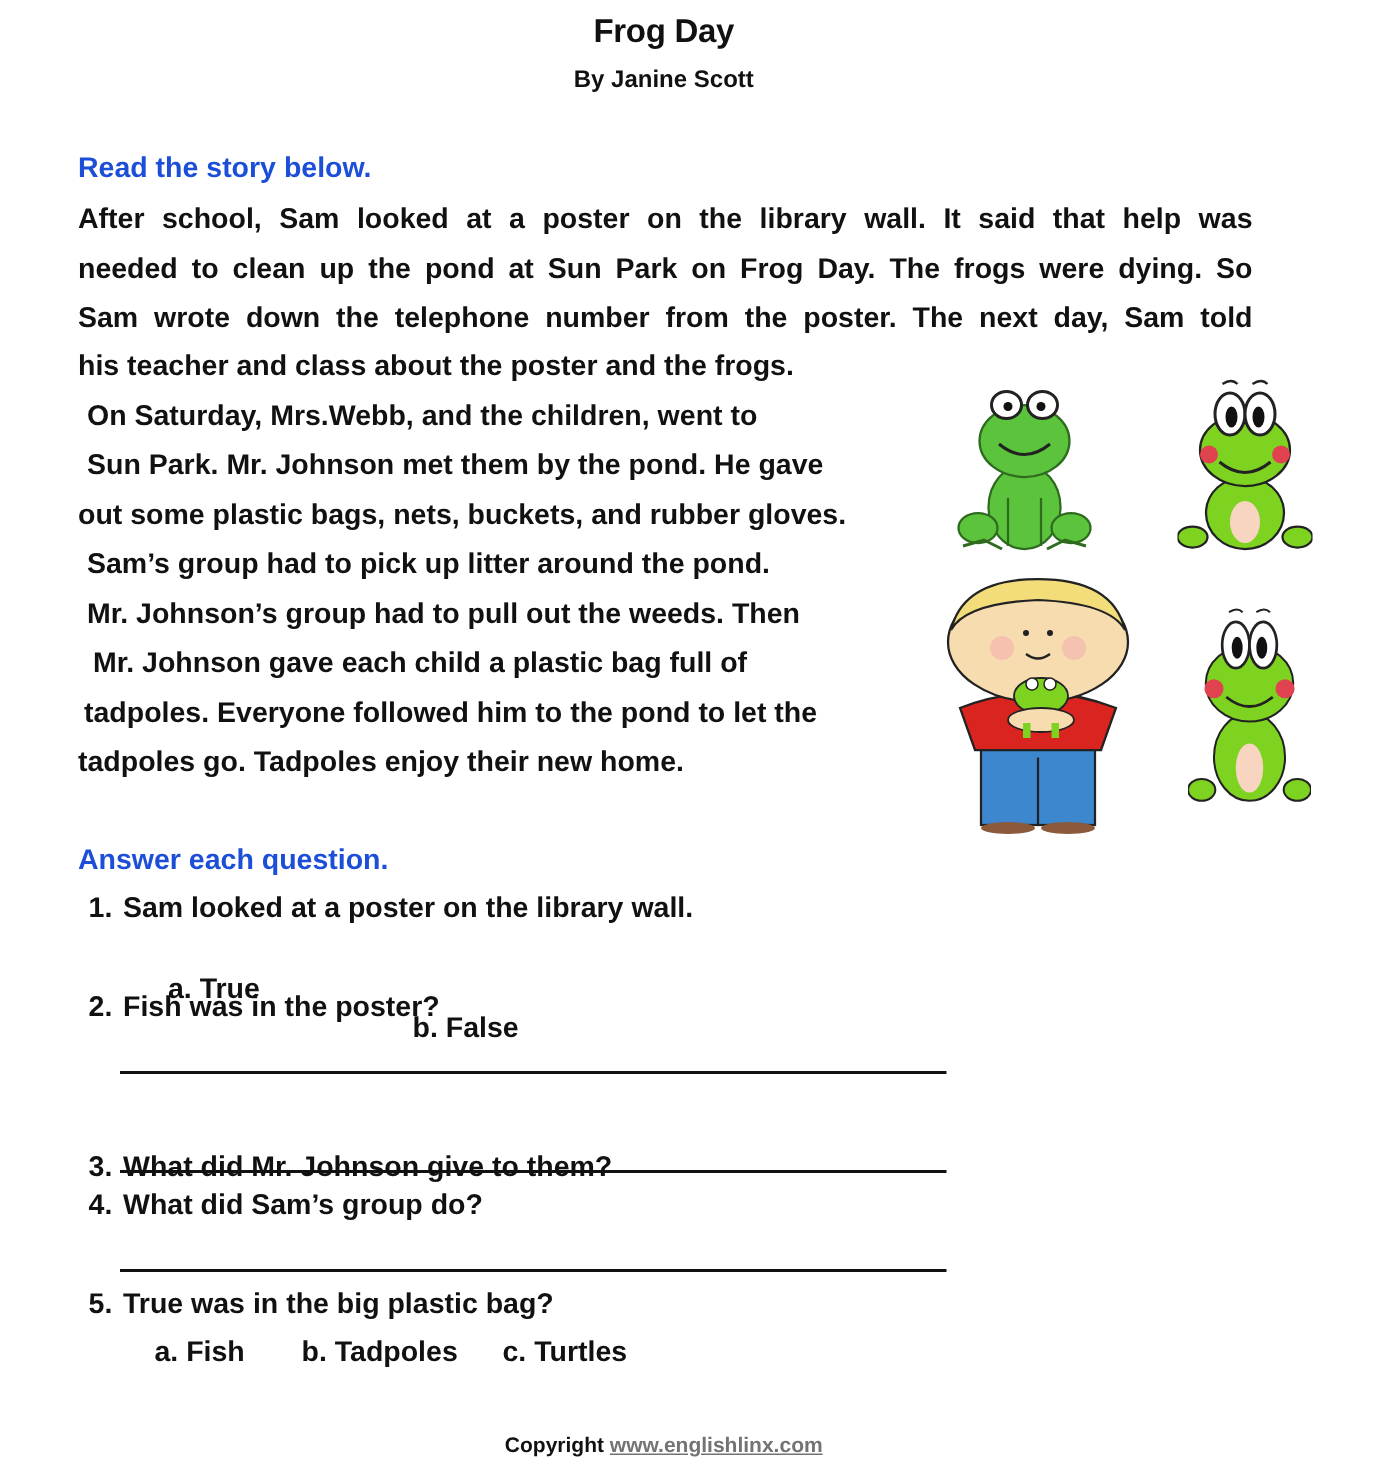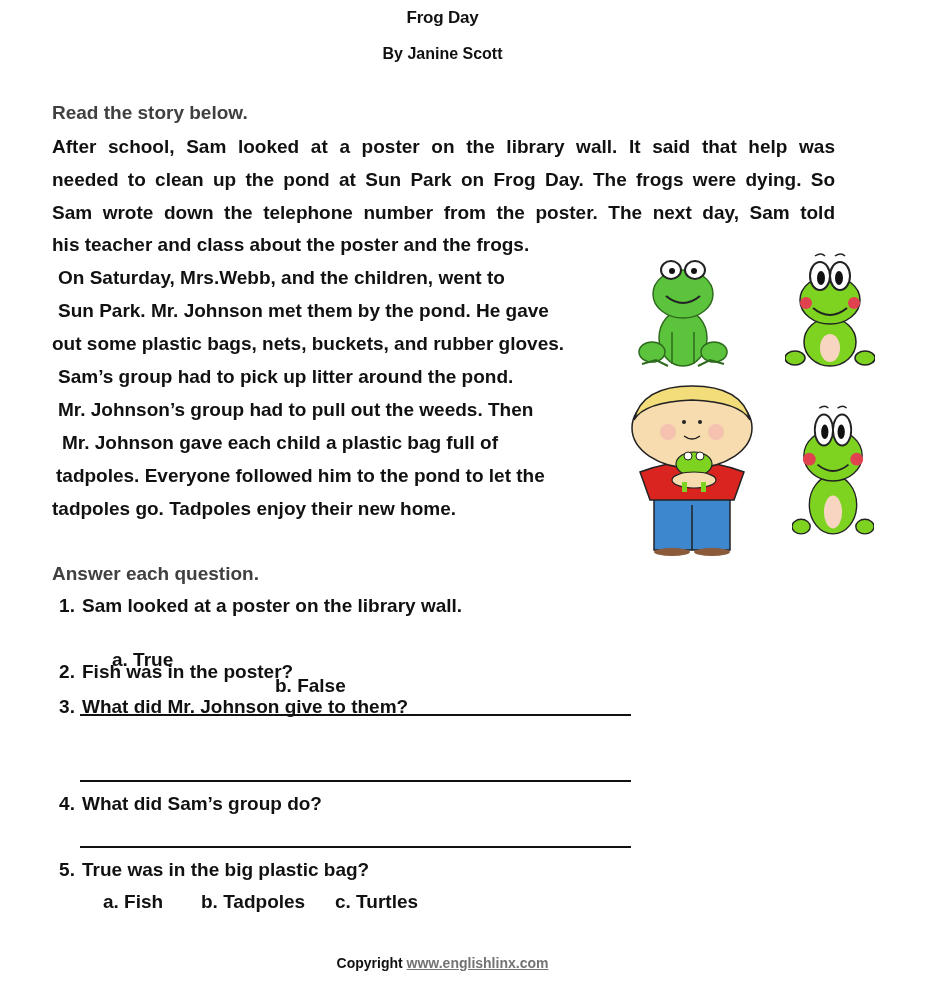--- a/index.html
+++ b/index.html
@@ -4,28 +4,28 @@
 <style>
   html, body { margin: 0; padding: 0; background: #ffffff; }
   body {
     width: 931px; height: 985px; position: relative; overflow: hidden;
     font-family: "Liberation Sans", "DejaVu Sans", sans-serif;
     color: #111111;
   }
   .abs { position: absolute; }
   .title {
     left: 0; width: 885px; top: 8px; text-align: center;
-    font-size: 17px; font-weight: bold; letter-spacing: -0.2px;
+    font-size: 22px; font-weight: bold; letter-spacing: -0.2px;
   }
   .byline {
     left: 0; width: 885px; top: 45px; text-align: center;
     font-size: 16px; font-weight: bold;
   }
   .heading {
-    left: 52px; font-size: 19px; font-weight: bold; color: #404040;
+    left: 52px; font-size: 19px; font-weight: bold; color: #1d4ed8;
   }
   .story-line {
     font-size: 19px; font-weight: bold; white-space: nowrap; line-height: 24px;
   }
   .justify-line { left: 52px; width: 783px; text-align: justify; text-align-last: justify; }
   .q { left: 52px; font-size: 19px; font-weight: bold; white-space: nowrap; text-align: center; }
   .q .num { display: inline-block; width: 30px; }
   .opt { font-size: 19px; font-weight: bold; white-space: nowrap; }
   .answer-line { left: 80px; width: 551px; height: 0; border-top: 2px solid #111; }
   .copyright {
@@ -143,21 +143,21 @@
     <span class="num">1.</span><span>Sam looked at a poster on the library wall.</span>
   </div>
   <div class="abs opt" style="left:112px; top:628px;margin-top:21px;">a.  True</div>
   <div class="abs opt" style="left:275px; top:628px;margin-top:47px;">b. False</div>
 
   <div class="abs q" style="top:661px;">
     <span class="num">2.</span><span>Fish was in the poster?</span>
   </div>
   <div class="abs answer-line" style="top:714px;"></div>
 
-  <div class="abs q" style="top:696px;text-decoration:underline;">
+  <div class="abs q" style="top:768px;">
     <span class="num">3.</span><span>What did Mr. Johnson give to them?</span>
   </div>
   <div class="abs answer-line" style="top:780px;"></div>
 
   <div class="abs q" style="top:793px;">
     <span class="num">4.</span><span>What did Sam’s group do?</span>
   </div>
   <div class="abs answer-line" style="top:846px;"></div>
 
   <div class="abs q" style="top:859px;">

